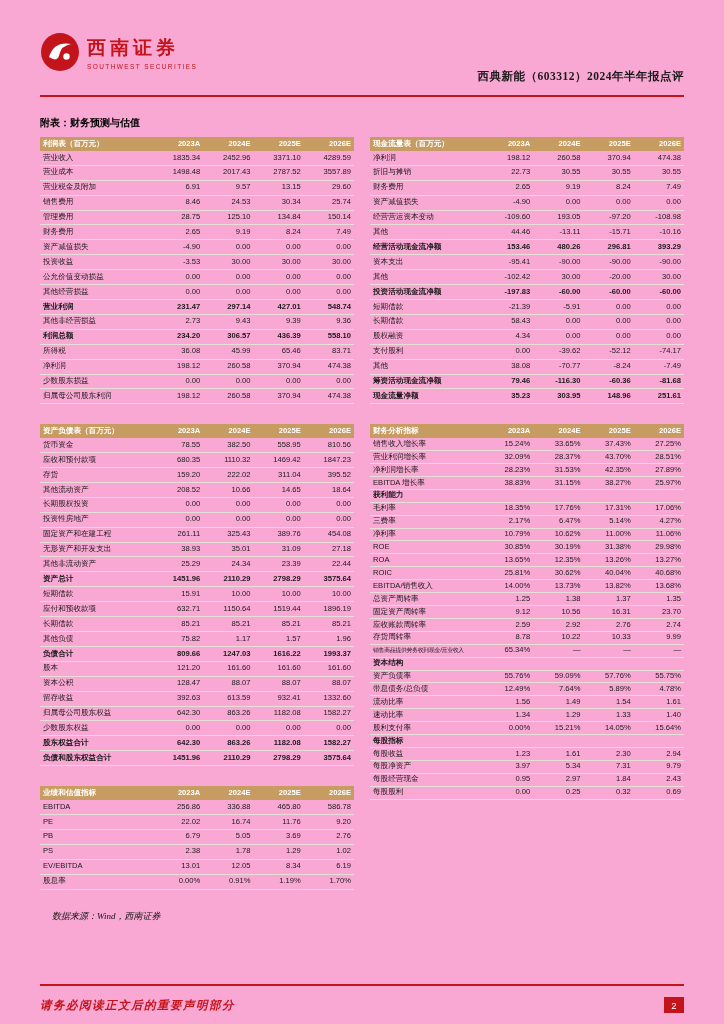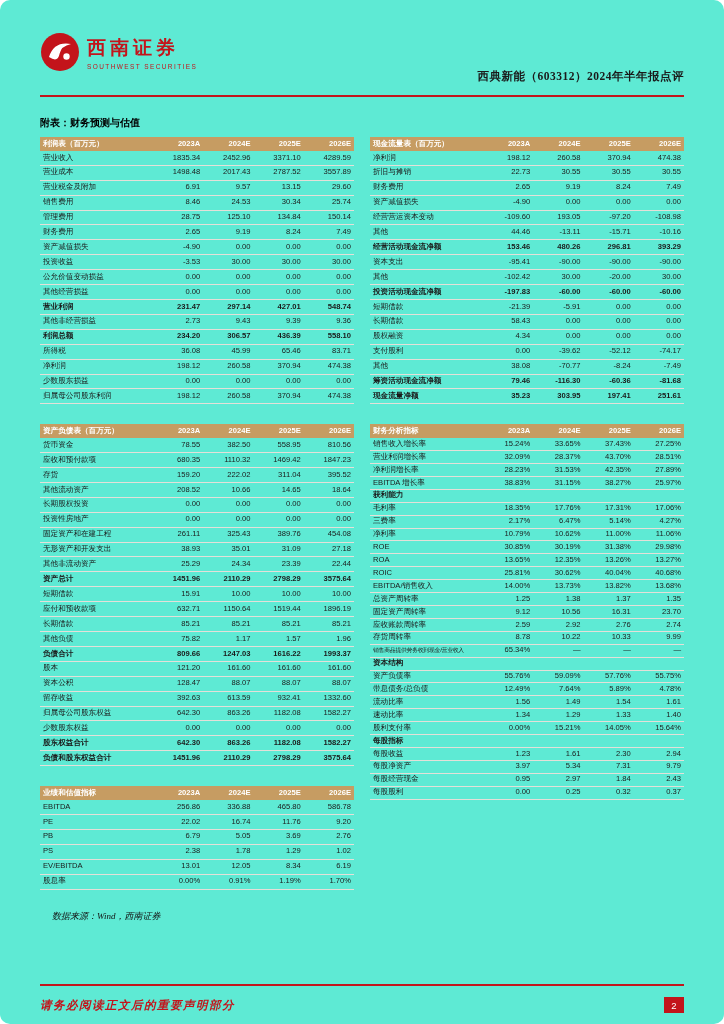--- a/index.html
+++ b/index.html
@@ -1,25 +1,24 @@
 <!DOCTYPE html>
 <html style="--red: #C3141B; --gold: #C69C62; --border: #E4E0D8;"><head>
 <meta charset="utf-8">
 <style>
   * { box-sizing: border-box; }
   html, body { margin: 0; padding: 0; background: #ffffff; }
   .page {
     position: relative;
     width: 724px;
     height: 1024px;
-    background: #5eead4;
+    background: #f9a8d4;
     font-family: "Liberation Sans", "DejaVu Sans", sans-serif;
     color: #111;
     overflow: hidden;
-    border-radius: 10px;
   }
   :root { --red: #C3141B; --gold: #C69C62; --border: #E4E0D8; }
 
   
   .header { position: absolute; top: 30px; left: 40px; right: 40px; height: 62px; }
   .brand { position: absolute; left: 0; top: 2px; display: flex; align-items: center; gap: 7px; }
   .brand-logo { width: 40px; height: 40px; }
   .brand-text { display: flex; flex-direction: column; }
   .brand-cn {
     color: var(--red); font-size: 19px; font-weight: bold; letter-spacing: 4px;
@@ -600,21 +599,21 @@
               <td class="label-col">筹资活动现金流净额</td>
               <td>79.46</td>
               <td>-116.30</td>
               <td>-60.36</td>
               <td>-81.68</td>
             </tr>
             <tr class="bold">
               <td class="label-col">现金流量净额</td>
               <td>35.23</td>
               <td>303.95</td>
-              <td>197.41</td>
+              <td>148.96</td>
               <td>251.61</td>
             </tr>
           </tbody>
         </table>
       <table class="dense">
           <colgroup>
             <col class="label">
             <col>
             <col>
             <col>
@@ -817,21 +816,21 @@
               <td>0.95</td>
               <td>2.97</td>
               <td>1.84</td>
               <td>2.43</td>
             </tr>
             <tr>
               <td class="label-col">每股股利</td>
               <td>0.00</td>
               <td>0.25</td>
               <td>0.32</td>
-              <td>0.37</td>
+              <td>0.69</td>
             </tr>
           </tbody>
         </table>
     </div>
   </div>
 
   <div class="footer-rule"></div>
   <div class="footer-text">请务必阅读正文后的重要声明部分</div>
   <div class="page-num">2</div>
 

